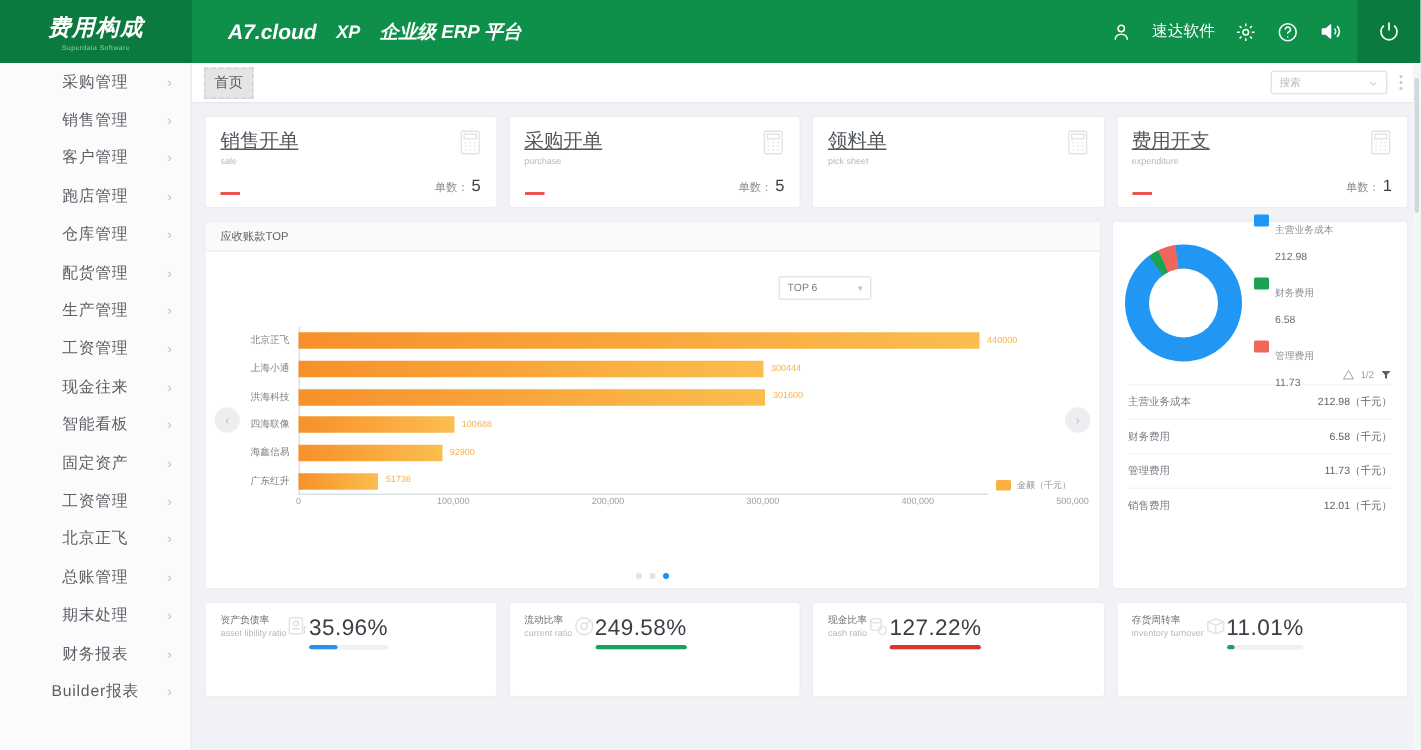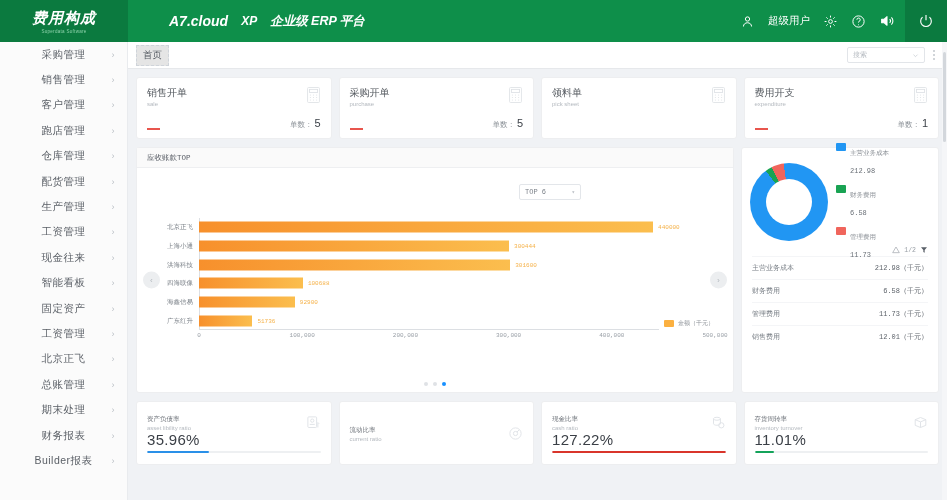--- a/index.html
+++ b/index.html
@@ -10,21 +10,21 @@
   }
   .app { position: relative; width: 947px; height: 500px; display: flex; flex-direction: column; }
 
   
   .header { height: 42px; background: #0e8f4a; display: flex; align-items: stretch; flex-shrink: 0; }
   .logo-box { width: 128px; background: #0b7a3f; display: flex; flex-direction: column;
               align-items: center; justify-content: center; }
   .logo-cn { color: #fff; font-size: 15px; font-weight: bold; font-style: italic; letter-spacing: 1px;
              font-family: "DejaVu Sans", sans-serif; }
   .logo-en { color: #8fd3ac; font-size: 4.5px; letter-spacing: .3px; margin-top: 1px; }
-  .brand { display: flex; align-items: center; gap: 13px; padding-left: 41px; }
+  .brand { display: flex; align-items: center; gap: 13px; padding-left: 24px; }
   .brand-a7 { color: #fff; font-size: 14px; font-weight: bold; font-style: italic; }
   .brand-xp { color: #fff; font-size: 12px; font-weight: bold; font-style: italic; }
   .brand-erp { color: #fff; font-size: 12.5px; font-weight: bold; font-style: italic; }
   .header-spacer { flex: 1; }
   .header-right { display: flex; align-items: center; gap: 13px; padding-right: 10px; }
   .hr-user { color: #fff; font-size: 10.5px; }
   .ic { display: inline-flex; align-items: center; justify-content: center; }
   .power-box { width: 42px; background: #0b7a3f; display: flex; align-items: center; justify-content: center; }
 
   
@@ -51,32 +51,32 @@
   .tab-dots i { width: 2px; height: 2px; background: #c2c7cd; display: block; border-radius: 50%; }
 
   .content { flex: 1; overflow: hidden; padding: 8px 8px 0 8px; }
 
   
   .row-stats { display: flex; gap: 7px; margin-bottom: 8px; }
   .stat-card { flex: 1; background: #fff; border: 1px solid #edeef0; border-radius: 3px;
                height: 62px; padding: 8px 10px; display: flex; flex-direction: column;
                justify-content: space-between; }
   .sc-top { display: flex; justify-content: space-between; align-items: flex-start; }
-  .sc-title { font-size: 10px; color: #53585e; line-height: 1.3; }
+  .sc-title { font-size: 13px; color: #53585e; line-height: 1.3; text-decoration: underline; }
   .sc-sub { font-size: 6px; color: #b4b9bf; margin-top: 2px; }
   .sc-bottom { display: flex; justify-content: space-between; align-items: flex-end; }
   .sc-dash { width: 13px; height: 1.6px; background: #e8554d; }
   .sc-count { font-size: 7.5px; color: #8a9096; }
   .sc-count b { font-size: 11px; color: #3c4148; font-weight: normal; margin-left: 2px; }
 
   
   .row-mid { display: flex; gap: 7px; margin-bottom: 8px; height: 246px; }
 
   
-  .panel { background: #fff; border: 1px solid #edeef0; border-radius: 3px; display: flex; flex-direction: column; font-family: Liberation Mono, monospace; }
+  .panel { background: #fff; border: 1px solid #edeef0; border-radius: 3px; display: flex; flex-direction: column; }
   .panel-head { height: 20px; background: #fafafa; border-bottom: 1px solid #eeeff1;
                 display: flex; align-items: center; padding: 0 10px; }
   .panel-head-title { font-size: 7.5px; color: #5c6169; }
   .chart-panel { flex: 1; min-width: 0; }
   .chart-body { flex: 1; position: relative; padding: 6px 10px 0 10px; }
   .chart-select { position: absolute; right: 152px; top: 16px; width: 62px; height: 16px;
                   border: 1px solid #e3e6ea; border-radius: 2px; background: #fff;
                   display: flex; align-items: center; justify-content: space-between; padding: 0 5px; }
   .chart-select span { font-size: 7px; color: #7b8189; }
   .chart-select .cv { color: #b9bec4; font-size: 6px; }
@@ -124,22 +124,22 @@
   .dpg-txt { font-size: 6.5px; color: #9aa0a7; }
   .detail-list { padding: 0 10px; }
   .detail-row { height: 23px; display: flex; align-items: center; justify-content: space-between;
                 border-top: 1px solid #f4f5f7; }
   .dr-name { font-size: 7px; color: #797f86; }
   .dr-val { font-size: 7px; color: #5d636a; }
 
   
   .row-kpi { display: flex; gap: 7px; }
   .kpi-card { flex: 1; background: #fff; border: 1px solid #edeef0; border-radius: 3px;
-              height: 64px; padding: 8px 10px 6px 10px; display: flex; flex-direction: column;
-              justify-content: center; }
+              height: 64px; padding: 8px 10px 6px 10px; display: flex; flex-direction: row;
+              justify-content: flex-start; }
   .kpi-top { display: flex; justify-content: space-between; align-items: flex-start; }
   .kpi-title { font-size: 6.5px; color: #6b7077; line-height: 1.35; }
   .kpi-sub { font-size: 6px; color: #b4b9bf; margin-top: 1px; }
   .kpi-value { font-size: 15px; color: #3a3f46; font-weight: normal; letter-spacing: .3px; }
   .kpi-track { height: 2.5px; background: #eef0f2; border-radius: 2px; overflow: hidden; margin-top: 3px; }
   .kpi-fill { height: 100%; border-radius: 2px; }
 
   
   .bottom-strip { height: 6px; background: #f0f2f5; }
   .vscroll { position: absolute; right: 0; top: 42px; bottom: 0; width: 5px; background: #f5f6f8; }
@@ -162,21 +162,21 @@
       <span class="brand-erp">企业级 ERP 平台</span>
     </div>
     <div class="header-spacer"></div>
     <div class="header-right">
       <span class="ic">
         <svg width="15" height="15" viewBox="0 0 24 24" fill="none" stroke="#ffffff" stroke-width="1.6">
           <circle cx="12" cy="8" r="3.4"></circle>
             <path d="M5.5 20c0-3.6 2.9-6 6.5-6s6.5 2.4 6.5 6"></path>
         </svg>
       </span>
-      <span class="hr-user">超级用户</span>
+      <span class="hr-user">速达软件</span>
       <span class="ic">
         <svg width="15" height="15" viewBox="0 0 24 24" fill="none" stroke="#ffffff" stroke-width="1.6">
           <circle cx="12" cy="12" r="3"></circle>
           <path d="M12 2.6v3M12 18.4v3M21.4 12h-3M5.6 12h-3M18.6 5.4l-2.1 2.1M7.5 16.5l-2.1 2.1M18.6 18.6l-2.1-2.1M7.5 7.5L5.4 5.4"></path>
         </svg>
       </span>
       <span class="ic">
         <svg width="15" height="15" viewBox="0 0 24 24" fill="none" stroke="#ffffff" stroke-width="1.6">
           <circle cx="12" cy="12" r="9"></circle>
           <path d="M9.4 9.2a2.7 2.7 0 1 1 3.4 2.6c-.6.2-.8.7-.8 1.3v.6"></path>
@@ -567,20 +567,26 @@
               <div>
                 <div class="kpi-title">流动比率</div>
                 <div class="kpi-sub">current ratio</div>
               </div>
               <svg width="15" height="15" viewBox="0 0 24 24" fill="none" stroke="#dfe2e6" stroke-width="1.5">
                 <circle cx="12" cy="12" r="9"></circle>
                   <circle cx="12" cy="12" r="3.4"></circle>
                   <path d="M14.4 9.6L18 6"></path>
               </svg>
             </div>
+            <div>
+              <div class="kpi-value">249.58%</div>
+              <div class="kpi-track">
+                <div class="kpi-fill" id="kpi1" style="width: 100%; background: rgb(20, 163, 90);"></div>
+              </div>
+            </div>
           </div>
 
           <div class="kpi-card">
             <div class="kpi-top">
               <div>
                 <div class="kpi-title">现金比率</div>
                 <div class="kpi-sub">cash ratio</div>
               </div>
               <svg width="15" height="15" viewBox="0 0 24 24" fill="none" stroke="#dfe2e6" stroke-width="1.5">
                 <ellipse cx="9.5" cy="6" rx="5.5" ry="2.4"></ellipse>

